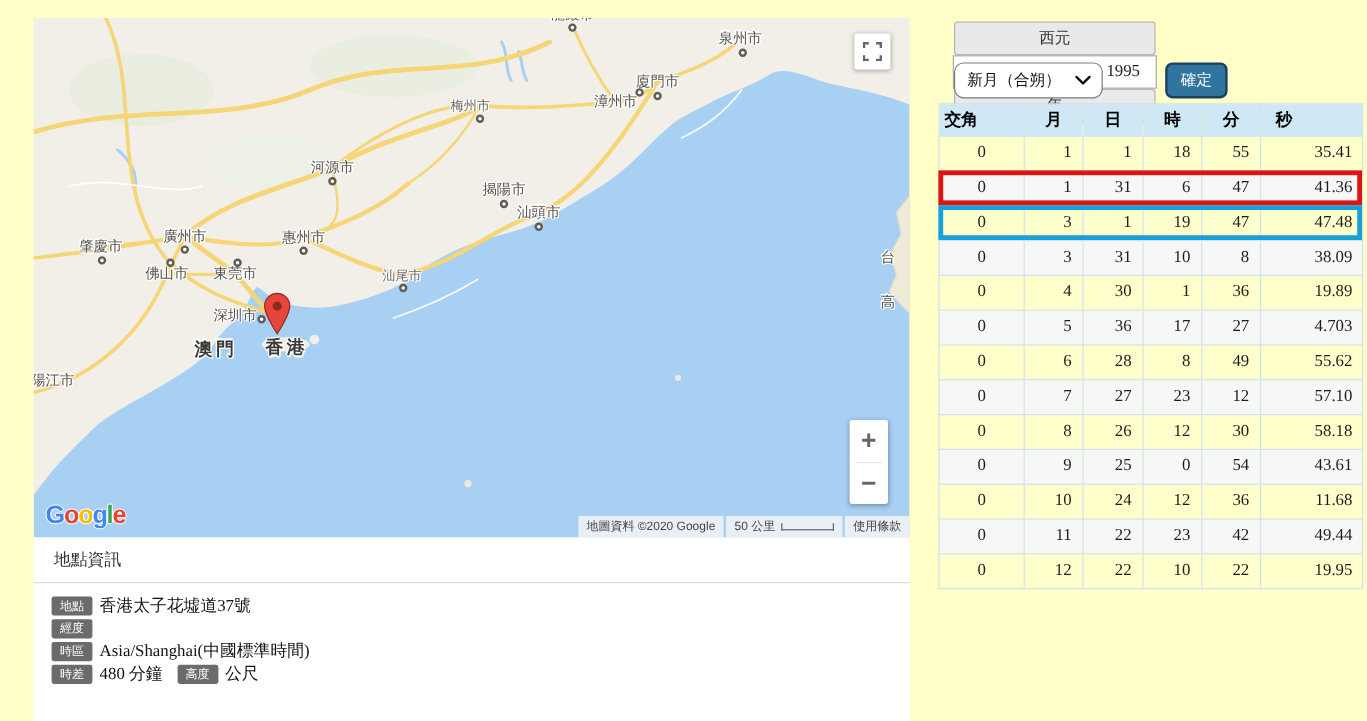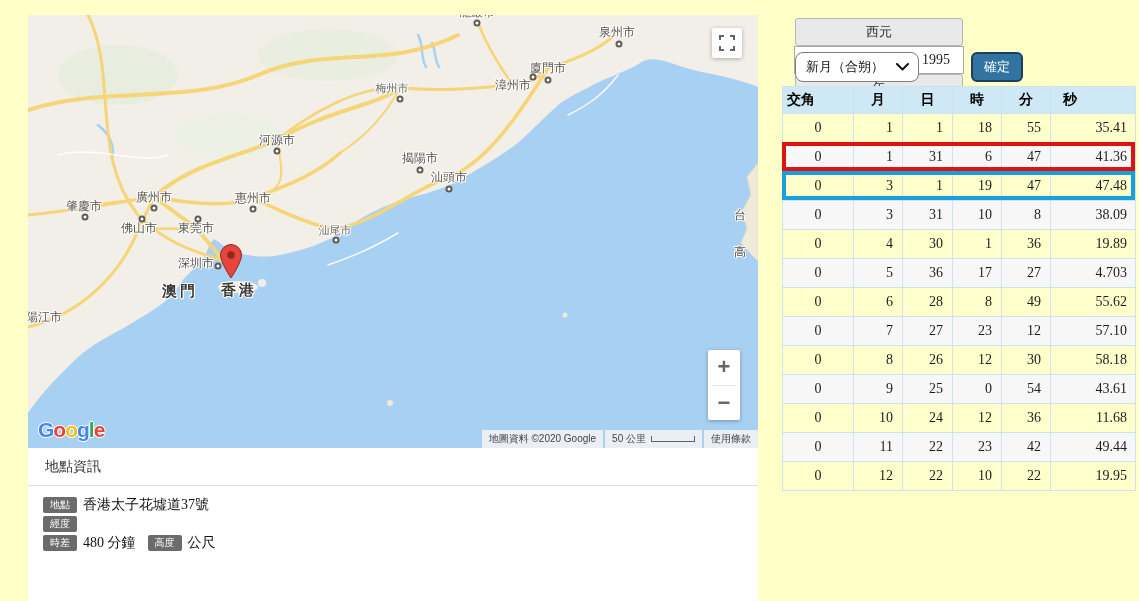--- a/index.html
+++ b/index.html
@@ -212,20 +212,24 @@
   <div class="loc-divider"></div>
   <div class="loc-rows">
       <div class="loc-row">
         <span class="loc-badge">地點</span>
         <span class="loc-value">香港太子花墟道37號</span>
       </div>
       <div class="loc-row">
         <span class="loc-badge">經度</span>
       </div>
       <div class="loc-row">
+        <span class="loc-badge">時區</span>
+        <span class="loc-value">Asia/Shanghai(中國標準時間)</span>
+      </div>
+      <div class="loc-row">
         <span class="loc-badge">時差</span>
         <span class="loc-value">480 分鐘</span>
         <span class="loc-badge">高度</span>
         <span class="loc-value">公尺</span>
       </div>
     </div>
 </div>
 
 <div class="right-panel">
   <div class="year-row">

